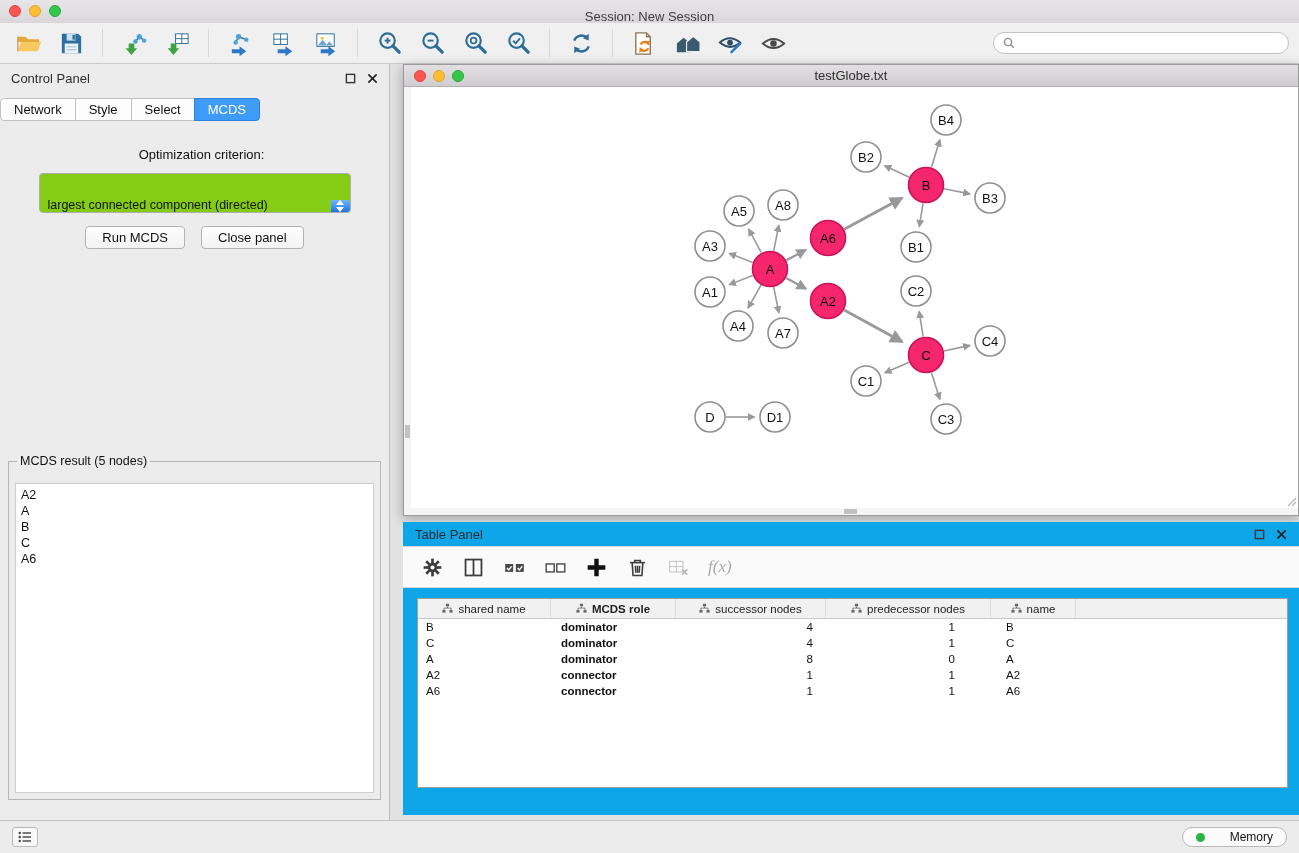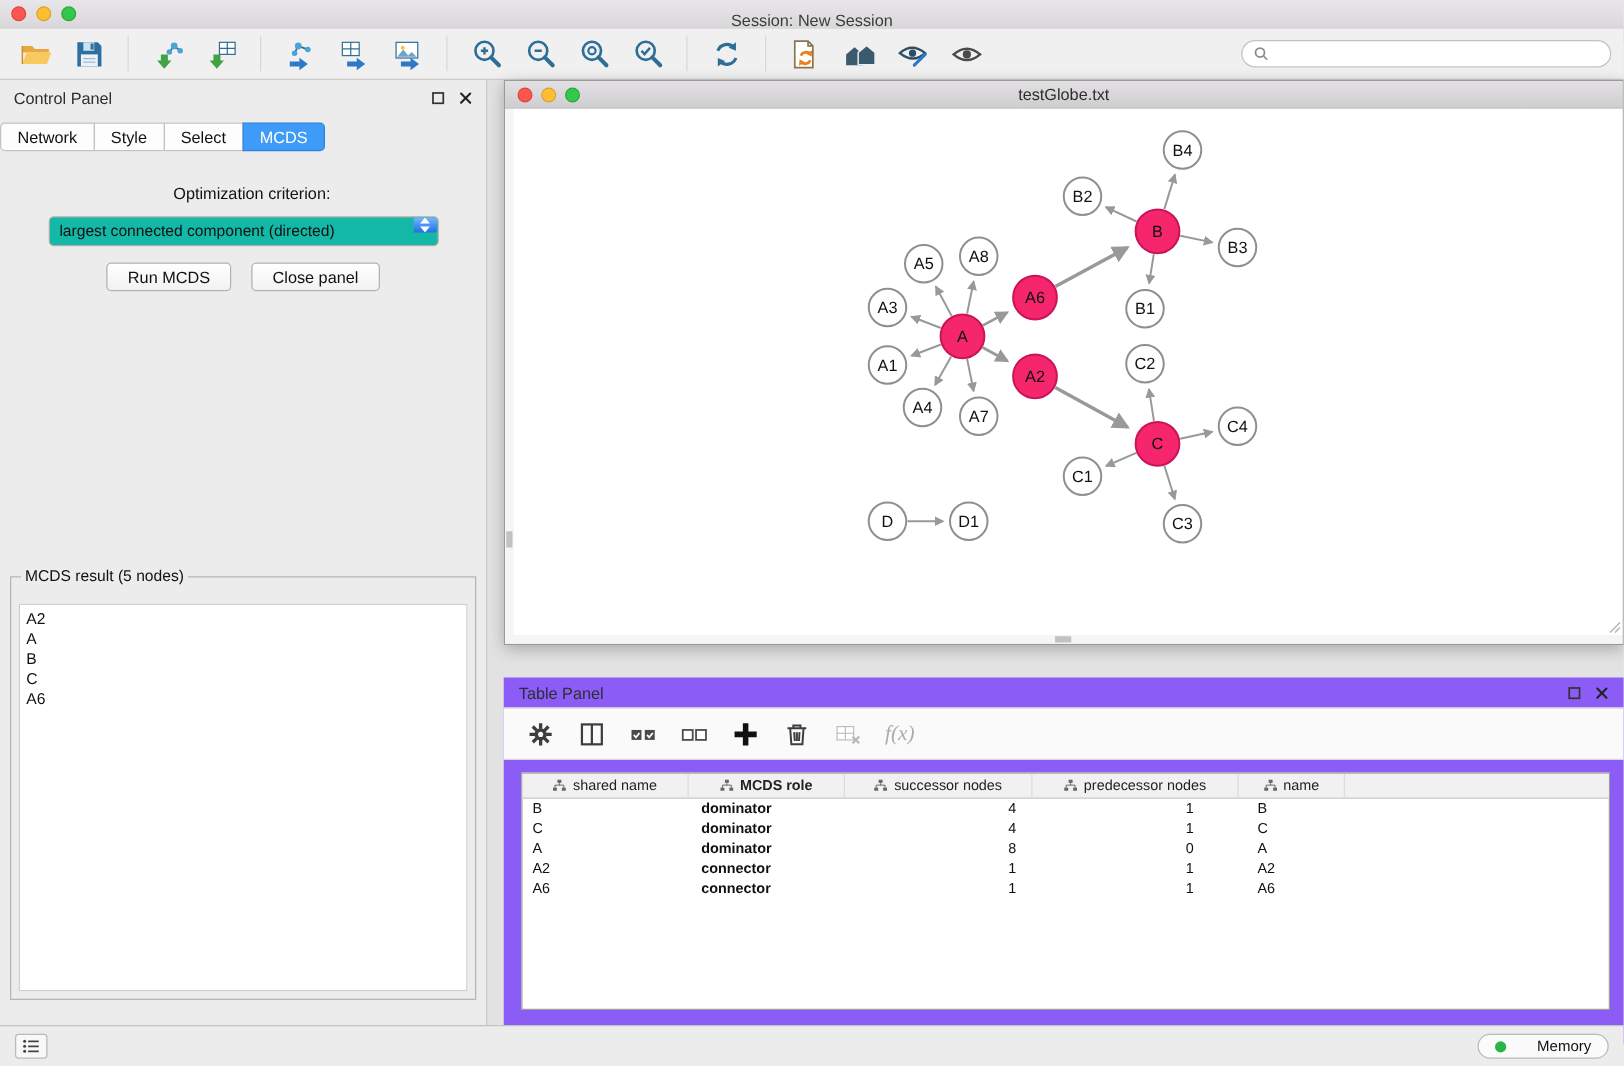--- a/index.html
+++ b/index.html
@@ -30,21 +30,21 @@
   .panel-title{font-size:13px;color:#2e2e2e;}
   .panel-icons{margin-left:auto;display:flex;gap:10px;align-items:center;}
   .picon{width:12px;height:12px;display:flex;align-items:center;justify-content:center;}
   .picon svg{width:11px;height:11px;}
   .seg-tabs{display:flex;justify-content:flex-start;margin-top:6px;}
   .seg-tab{padding:3px 13px;font-size:13px;background:#fdfdfd;border:1px solid #c2c2c2;margin-left:-1px;color:#111;cursor:default;}
   .seg-tab:first-child{border-radius:4px 0 0 4px;margin-left:0;}
   .seg-tab:last-child{border-radius:0 4px 4px 0;}
   .seg-tab.active{background:#3E9BF7;border-color:#2f82da;color:#fff;position:relative;z-index:1;}
   .opt-label{text-align:center;margin-top:26px;font-size:13px;margin-left:14px;}
-  .combo{width:312px;height:24px;margin:11px auto 0;background:#14b8a6;border:1px solid #adadad;border-radius:4px;display:flex;align-items:flex-start;overflow:hidden;}
+  .combo{width:312px;height:40px;margin:11px auto 0;background:#84cc16;border:1px solid #adadad;border-radius:4px;display:flex;align-items:flex-end;overflow:hidden;}
   .combo-text{flex:1;font-size:12.5px;padding:4px 8px 0;color:#111;white-space:nowrap;}
   .combo-btn{width:19px;background:linear-gradient(#74B5FB,#2071E6);display:flex;flex-direction:column;align-items:center;justify-content:center;gap:2px;border-radius:0 3px 3px 0;}
   .cp-buttons{display:flex;justify-content:center;gap:16px;margin-top:13px;}
   .btn{padding:3px 16px;font-size:13px;background:linear-gradient(#ffffff,#f2f2f2);border:1px solid #b3b3b3;border-radius:4px;color:#111;cursor:default;}
   .mcds-fieldset{position:absolute;left:8px;right:8px;top:390px;bottom:20px;border:1px solid #b5b5b5;padding:4px 5px 5px;}
   .mcds-fieldset legend{font-size:12.5px;padding:0 3px;margin-left:3px;}
   .mcds-list{position:absolute;left:6px;right:6px;top:15px;bottom:6px;background:#fff;border:1px solid #cfcfcf;padding:3px 5px;overflow:hidden;}
   .mcds-item{font-size:12.5px;line-height:16px;}
 
   
@@ -56,21 +56,21 @@
   .net-body{flex:1;display:flex;min-height:0;justify-content:flex-end;}
   .net-vscroll{flex:0 0 7px;background:#f5f5f5;position:relative;}
   .net-vthumb{position:absolute;left:1px;top:338px;width:5px;height:13px;background:#c2c2c2;}
   .net-canvas{flex:1;position:relative;background:#fff;}
   .net-svg{position:absolute;inset:0;width:100%;height:100%;}
   .net-hscroll{flex:0 0 7px;background:#f5f5f5;position:relative;}
   .net-hthumb{position:absolute;left:440px;top:1px;width:13px;height:5px;background:#c2c2c2;}
   .resize-grip{position:absolute;right:1px;bottom:1px;}
 
   
-  .table-panel{position:absolute;left:13px;top:478px;width:896px;height:293px;background:#8b5cf6;}
+  .table-panel{position:absolute;left:13px;top:458px;width:896px;height:293px;background:#0ea5e9;}
   .tp-header{height:24px;display:flex;align-items:center;padding:0 12px;}
   .tp-toolbar{height:42px;background:#fafafa;border-top:1px solid #d8d8d8;border-bottom:1px solid #d8d8d8;display:flex;align-items:center;padding:0 16px;gap:15px;}
   .ticon{width:26px;height:26px;display:flex;align-items:center;justify-content:center;}
   .ticon svg{width:23px;height:23px;}
   .fx-label{font-family:"Liberation Serif",serif;font-style:italic;font-size:17px;color:#ababab;padding-left:2px;}
   .tp-table{position:absolute;left:14px;right:11px;top:76px;height:190px;background:#fff;border:1px solid #9e9e9e;overflow:hidden;}
   .thead{display:flex;height:20px;background:#f1f1f1;border-bottom:1px solid #c9c9c9;}
   .th{display:flex;align-items:center;justify-content:center;gap:5px;font-size:11.5px;color:#222;border-right:1px solid #dcdcdc;}
   .th svg{width:11px;height:11px;}
   .c0{width:133px;}.c1{width:125px;font-weight:bold;}.c2{width:150px;}.c3{width:165px;}.c4{width:85px;}.cf{flex:1;border-right:none;}

